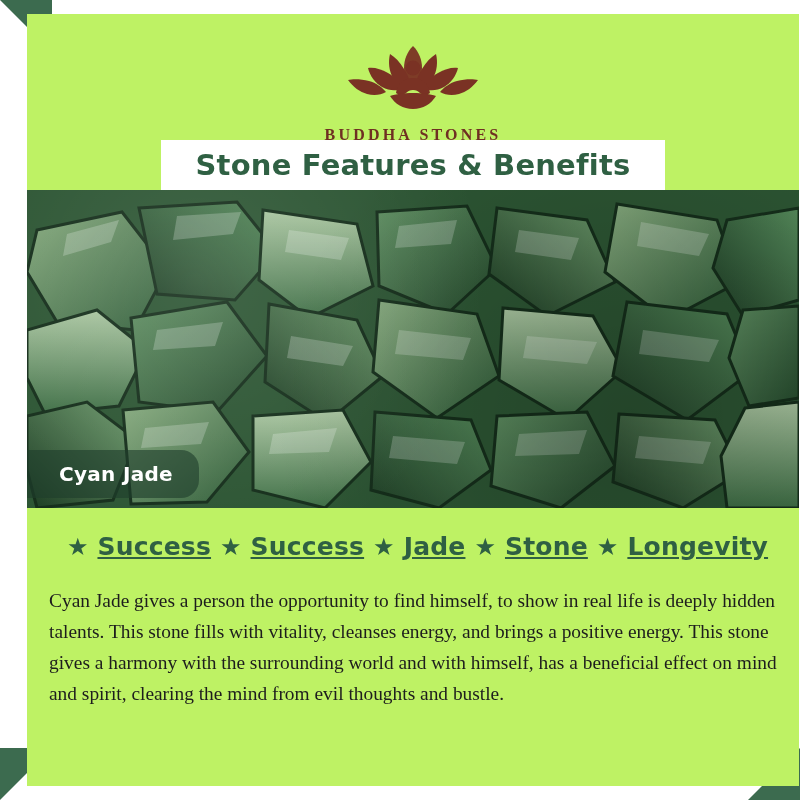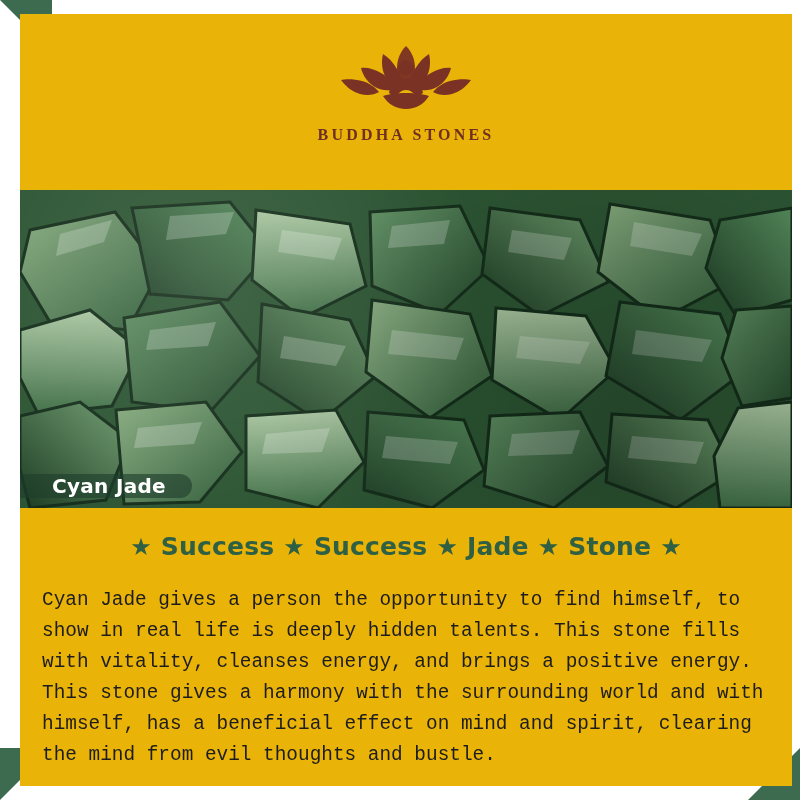--- a/index.html
+++ b/index.html
@@ -45,25 +45,25 @@
     border-color: transparent transparent transparent #3c6b4f;
   }
   .corner-br {
     bottom: 0; right: 0;
     border-width: 0 0 52px 52px;
     border-color: transparent transparent #3c6b4f transparent;
   }
 
   .inner {
     position: absolute;
-    left: 20px;
+    left: 27px;
     top: 14px;
     width: 772px;
     height: 772px;
-    background: #eab308;
+    background: #bef264;
     overflow: hidden;
   }
 
   
   .brand {
     position: absolute;
     top: 18px;
     left: 0;
     width: 772px;
     text-align: center;
@@ -124,21 +124,21 @@
       radial-gradient(circle at 78% 72%, rgba(0,0,0,0.20), rgba(0,0,0,0) 55%);
     pointer-events: none;
   }
 
   
   .caption-tag {
     position: absolute;
     left: 0;
     bottom: 10px;
     min-width: 160px;
-    height: 24px;
+    height: 48px;
     background: rgba(30, 62, 44, 0.62);
     border-radius: 0 18px 18px 0;
     display: flex;
     align-items: center;
     padding: 0 26px 0 32px;
     box-sizing: border-box;
   }
   .caption-tag span {
     color: #ffffff;
     font-size: 20px;
@@ -163,29 +163,30 @@
     font-size: 24px;
     line-height: 1;
     margin: 0 9px;
   }
   .benefit-label {
     font-family: "DejaVu Sans", sans-serif;
     font-size: 25px;
     font-weight: 700;
     color: #2f6043;
     letter-spacing: 0.2px;
+    text-decoration: underline;
   }
 
   
   .body-copy {
     position: absolute;
     top: 552px;
     left: 22px;
     width: 732px;
-    font-family: Liberation Mono, monospace;
+    font-family: Liberation Serif, serif;
     font-size: 19.4px;
     line-height: 31px;
     color: #1d1d1d;
     text-align: left;
   }
 </style>
 </head>
 <body>
 
 <div class="page">
@@ -210,20 +211,23 @@
           <path d="M160 48 c-5 7 -12 12 -19 14 c-7 2 -14 1 -19 -2 c4 -5 10 -9 17 -11 c8 -2 16 -2 21 -1z"></path>
 
           <circle cx="95" cy="36" r="7.5"></circle>
           <path d="M95 46 c-9 0 -16 7 -17 15 c3 2 7 2 10 0 c2 -2 4 -3 7 -3 c3 0 5 1 7 3 c3 2 7 2 10 0 c-1 -8 -8 -15 -17 -15z"></path>
           <path d="M72 64 c5 8 13 13 23 13 c10 0 18 -5 23 -13 c-6 -2 -13 -3 -23 -3 c-10 0 -17 1 -23 3z"></path>
         </g>
       </svg>
       <div class="brand-name">BUDDHA STONES</div>
     </div>
 
+    <div class="title-band">
+      <div class="title-text">Stone Features &amp; Benefits</div>
+    </div>
 
     <div class="photo">
       <svg width="772" height="318" viewBox="0 0 772 318">
         <defs>
           <linearGradient id="g1" x1="0" y1="0" x2="1" y2="1">
             <stop offset="0%" stop-color="#5f8f62"></stop>
               <stop offset="100%" stop-color="#24492c"></stop>
           </linearGradient>
           <linearGradient id="g2" x1="0" y1="0" x2="1" y2="1">
             <stop offset="0%" stop-color="#87ab7f"></stop>
@@ -296,18 +300,19 @@
     <div class="benefits">
       <span class="benefit-star">★</span>
       <span class="benefit-label">Success</span>
       <span class="benefit-star">★</span>
       <span class="benefit-label">Success</span>
       <span class="benefit-star">★</span>
       <span class="benefit-label">Jade</span>
       <span class="benefit-star">★</span>
       <span class="benefit-label">Stone</span>
       <span class="benefit-star">★</span>
+      <span class="benefit-label">Longevity</span>
     </div>
 
     <p class="body-copy">Cyan Jade gives a person the opportunity to find himself, to show in real life is deeply hidden talents. This stone fills with vitality, cleanses energy, and brings a positive energy. This stone gives a harmony with the surrounding world and with himself, has a beneficial effect on mind and spirit, clearing the mind from evil thoughts and bustle.</p>
 
   </div>
 </div>
 
 </body></html>

